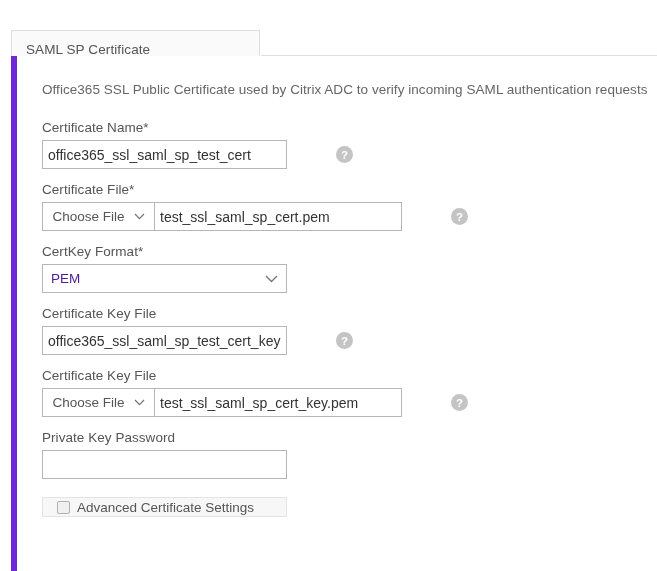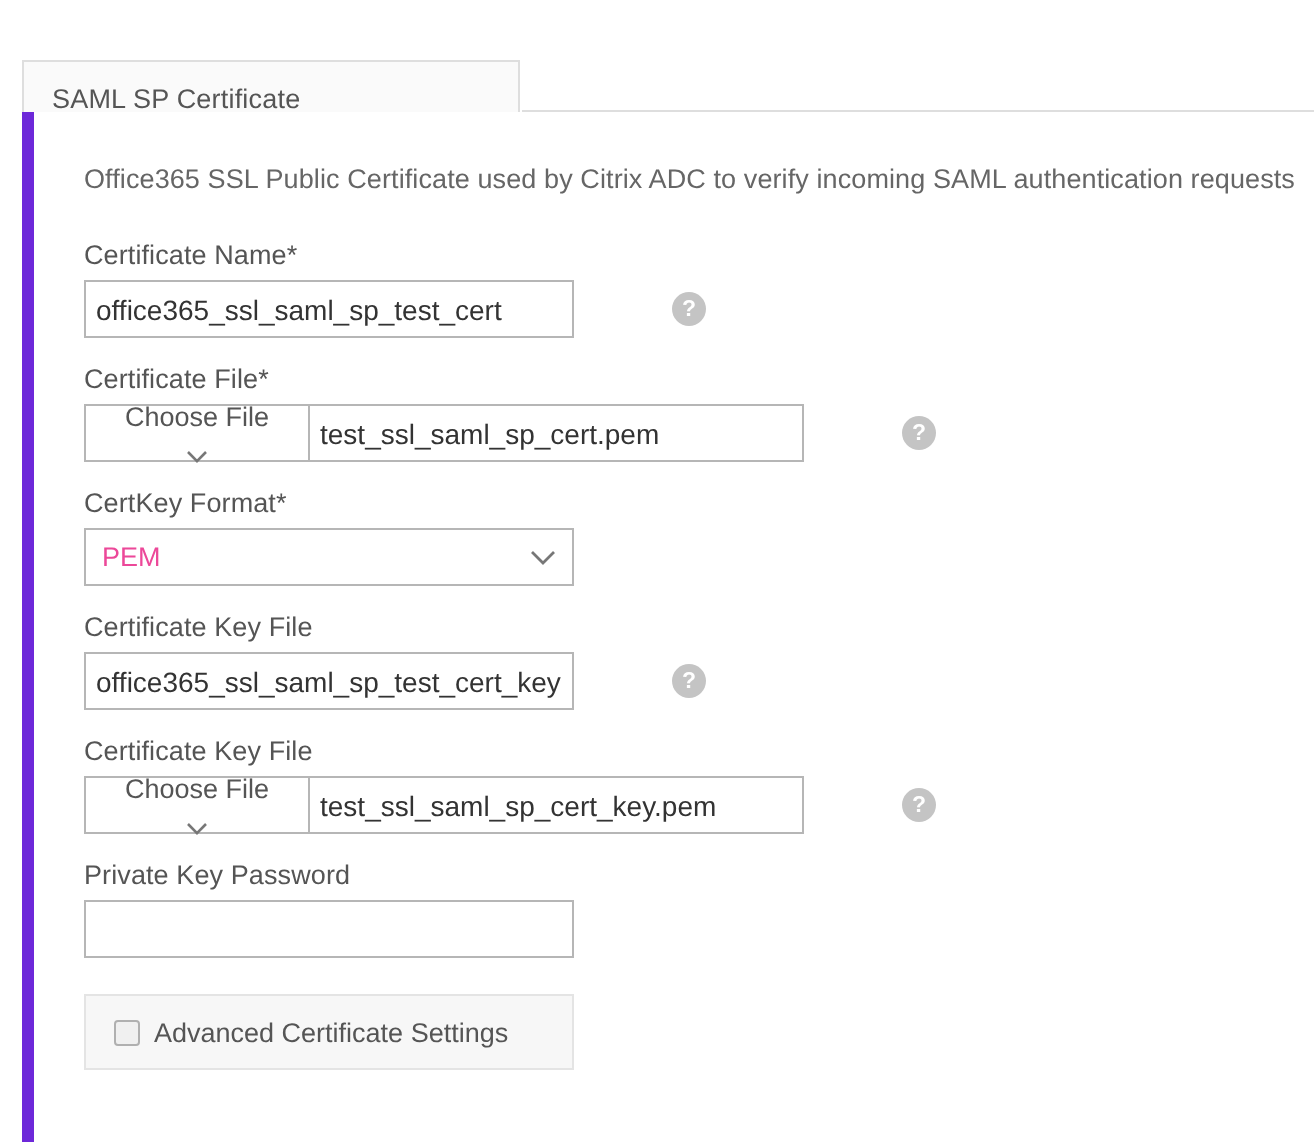--- a/index.html
+++ b/index.html
@@ -127,21 +127,20 @@
     border-right: none;
     background: #ffffff;
     display: flex;
     align-items: center;
     justify-content: center;
     gap: 9px;
     font-size: 13.5px;
     color: #555555;
     cursor: pointer;
     user-select: none;
-    flex-direction: column;
   }
   .file-name {
     box-sizing: border-box;
     width: 248px;
     height: 29px;
     border: 1px solid #b6b6b6;
     background: #ffffff;
     font-size: 14px;
     color: #333333;
     padding: 0 5px;
@@ -158,21 +157,21 @@
     box-sizing: border-box;
     position: relative;
     width: 245px;
     height: 29px;
     border: 1px solid #b6b6b6;
     background: #ffffff;
     display: flex;
     align-items: center;
     padding: 0 8px;
     font-size: 13.5px;
-    color: #ec4899;
+    color: #4c1d95;
     cursor: pointer;
     user-select: none;
   }
   .select-box .chev {
     position: absolute;
     right: 8px;
     top: 50%;
     transform: translateY(-50%);
   }
 
@@ -195,21 +194,21 @@
     cursor: pointer;
     user-select: none;
     font-family: "Liberation Sans", sans-serif;
   }
 
   
   .advanced-panel {
     box-sizing: border-box;
     margin-top: 18px;
     width: 245px;
-    height: 38px;
+    height: 20px;
     background: #f7f7f7;
     border: 1px solid #e4e4e4;
     display: flex;
     align-items: center;
     padding-left: 14px;
     cursor: pointer;
   }
   .checkbox {
     width: 13px;
     height: 13px;

